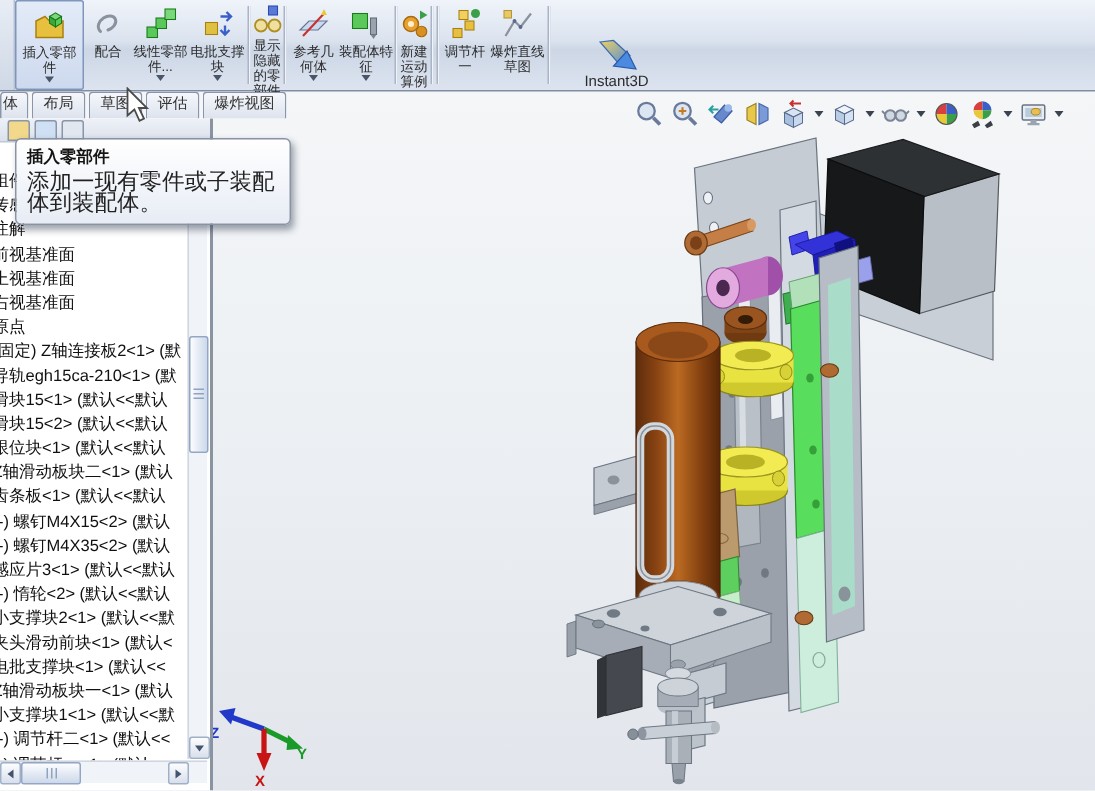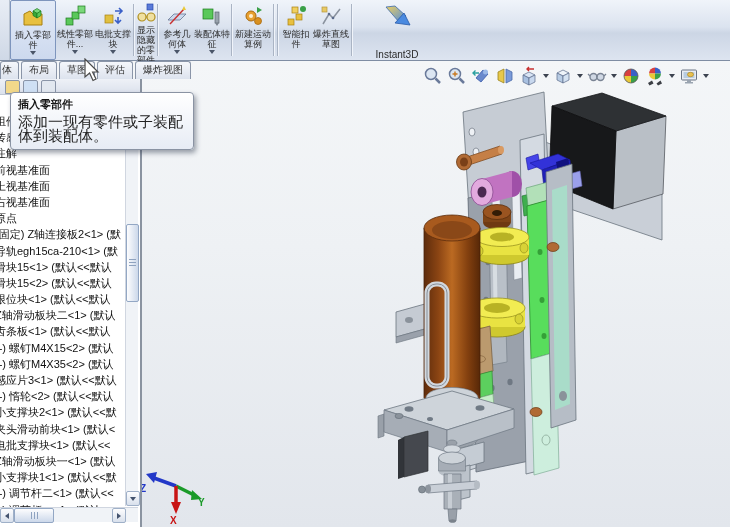--- a/index.html
+++ b/index.html
@@ -284,20 +284,28 @@
           <polygon points="3,9 9,6 12,9 21,9 21,20 3,20" fill="#e8c040" stroke="#a88010"></polygon>
           <polygon points="12,6 16,3.5 20,6 16,8.5" fill="#7ad87a" stroke="#1a7a1a" stroke-width="0.7"></polygon>
           <polygon points="12,6 16,8.5 16,13 12,10.5" fill="#3aa83a" stroke="#1a7a1a" stroke-width="0.7"></polygon>
           <polygon points="16,8.5 20,6 20,10.5 16,13" fill="#5ac85a" stroke="#1a7a1a" stroke-width="0.7"></polygon>
         </svg>
         </span>
       <span class="lbl">插入零部件</span>
       <span class="dd"></span>
     </div>
 
+    <div class="rb-btn" style="width:32px">
+      <span class="ico">
+        <svg width="22" height="22" viewBox="0 0 22 22">
+          <path d="M6 16 C3 13 5 9 8 7 C11 5 15 5 16 8 C17 11 14 14 11 15" fill="none" stroke="#8a929e" stroke-width="2" stroke-linecap="round"></path>
+        </svg>
+        </span>
+      <span class="lbl">配合</span>
+    </div>
 
     <div class="rb-btn" style="width:38px">
       <span class="ico">
         <svg width="22" height="22" viewBox="0 0 22 22">
           <rect x="2" y="13" width="7" height="7" fill="#5ac85a" stroke="#1a7a1a" stroke-width="0.7"></rect>
           <rect x="8" y="7" width="7" height="7" fill="#5ac85a" stroke="#1a7a1a" stroke-width="0.7"></rect>
           <rect x="14" y="1" width="7" height="7" fill="#7ad87a" stroke="#1a7a1a" stroke-width="0.7"></rect>
         </svg>
         </span>
       <span class="lbl">线性零部件...</span>
@@ -351,21 +359,21 @@
           <rect x="14" y="7" width="4" height="11" fill="#9aa4ae" stroke="#5f6973" stroke-width="0.7"></rect>
           <polygon points="14,18 18,18 16,21" fill="#7a848e"></polygon>
         </svg>
         </span>
       <span class="lbl">装配体特征</span>
       <span class="dd"></span>
     </div>
 
     <div class="rb-sep"></div>
 
-    <div class="rb-btn" style="width:38px">
+    <div class="rb-btn" style="width:20px">
       <span class="ico">
         <svg width="22" height="22" viewBox="0 0 22 22">
           <circle cx="9" cy="11" r="5" fill="#e8a030" stroke="#a86a10" stroke-width="1"></circle>
           <circle cx="9" cy="11" r="2" fill="#fff0d0"></circle>
           <circle cx="16" cy="16" r="3.5" fill="#d89020" stroke="#a86a10" stroke-width="0.8"></circle>
           <polygon points="15,2 20,5 15,8" fill="#3aa048"></polygon>
         </svg>
         </span>
       <span class="lbl">新建运动算例</span>
     </div>
@@ -377,38 +385,38 @@
 
     <div class="rb-btn" style="width:32px">
       <span class="ico">
         <svg width="22" height="22" viewBox="0 0 22 22">
           <rect x="3" y="14" width="6" height="6" fill="#e8c040" stroke="#a88010" stroke-width="0.7"></rect>
           <rect x="11" y="9" width="6" height="6" fill="#e8c040" stroke="#a88010" stroke-width="0.7"></rect>
           <rect x="7" y="2" width="6" height="6" fill="#f0d060" stroke="#a88010" stroke-width="0.7"></rect>
           <circle cx="18" cy="4" r="3" fill="#3aa048"></circle>
         </svg>
         </span>
-      <span class="lbl">智能扣件</span>
+      <span class="lbl">调节杆一</span>
     </div>
 
     <div class="rb-btn" style="width:38px">
       <span class="ico">
         <svg width="22" height="22" viewBox="0 0 22 22">
           <rect x="2" y="2" width="5" height="5" fill="#e8c040" stroke="#a88010" stroke-width="0.7" opacity="0.8"></rect>
           <polyline points="3,19 9,9 13,13 20,4" fill="none" stroke="#8a929e" stroke-width="1.5"></polyline>
           <circle cx="9" cy="9" r="1.3" fill="#5a6a8a"></circle>
             <circle cx="13" cy="13" r="1.3" fill="#5a6a8a"></circle>
         </svg>
         </span>
       <span class="lbl">爆炸直线草图</span>
     </div>
 
     <div class="rb-sep"></div>
 
-    <div class="rb-btn" style="width:86px;justify-content:space-between">
+    <div class="rb-btn" style="width:86px;justify-content:flex-end">
       <span class="ico">
         <svg width="30" height="26" viewBox="0 0 30 26">
           <polygon points="4,4 13,3 24,13 17,19" fill="url(#i3dg2)" stroke="#3a6ab0" stroke-width="0.8"></polygon>
           <defs>
               <linearGradient id="i3dg2" x1="0" y1="0" x2="1" y2="1">
             <stop offset="0" stop-color="#f0d060"></stop>
                 <stop offset="1" stop-color="#4a8ae0"></stop>
               </linearGradient>
             </defs>
           <polygon points="22,10 28,22 13,20" fill="#4a8ae0" stroke="#2a5aa8" stroke-width="0.8"></polygon>

